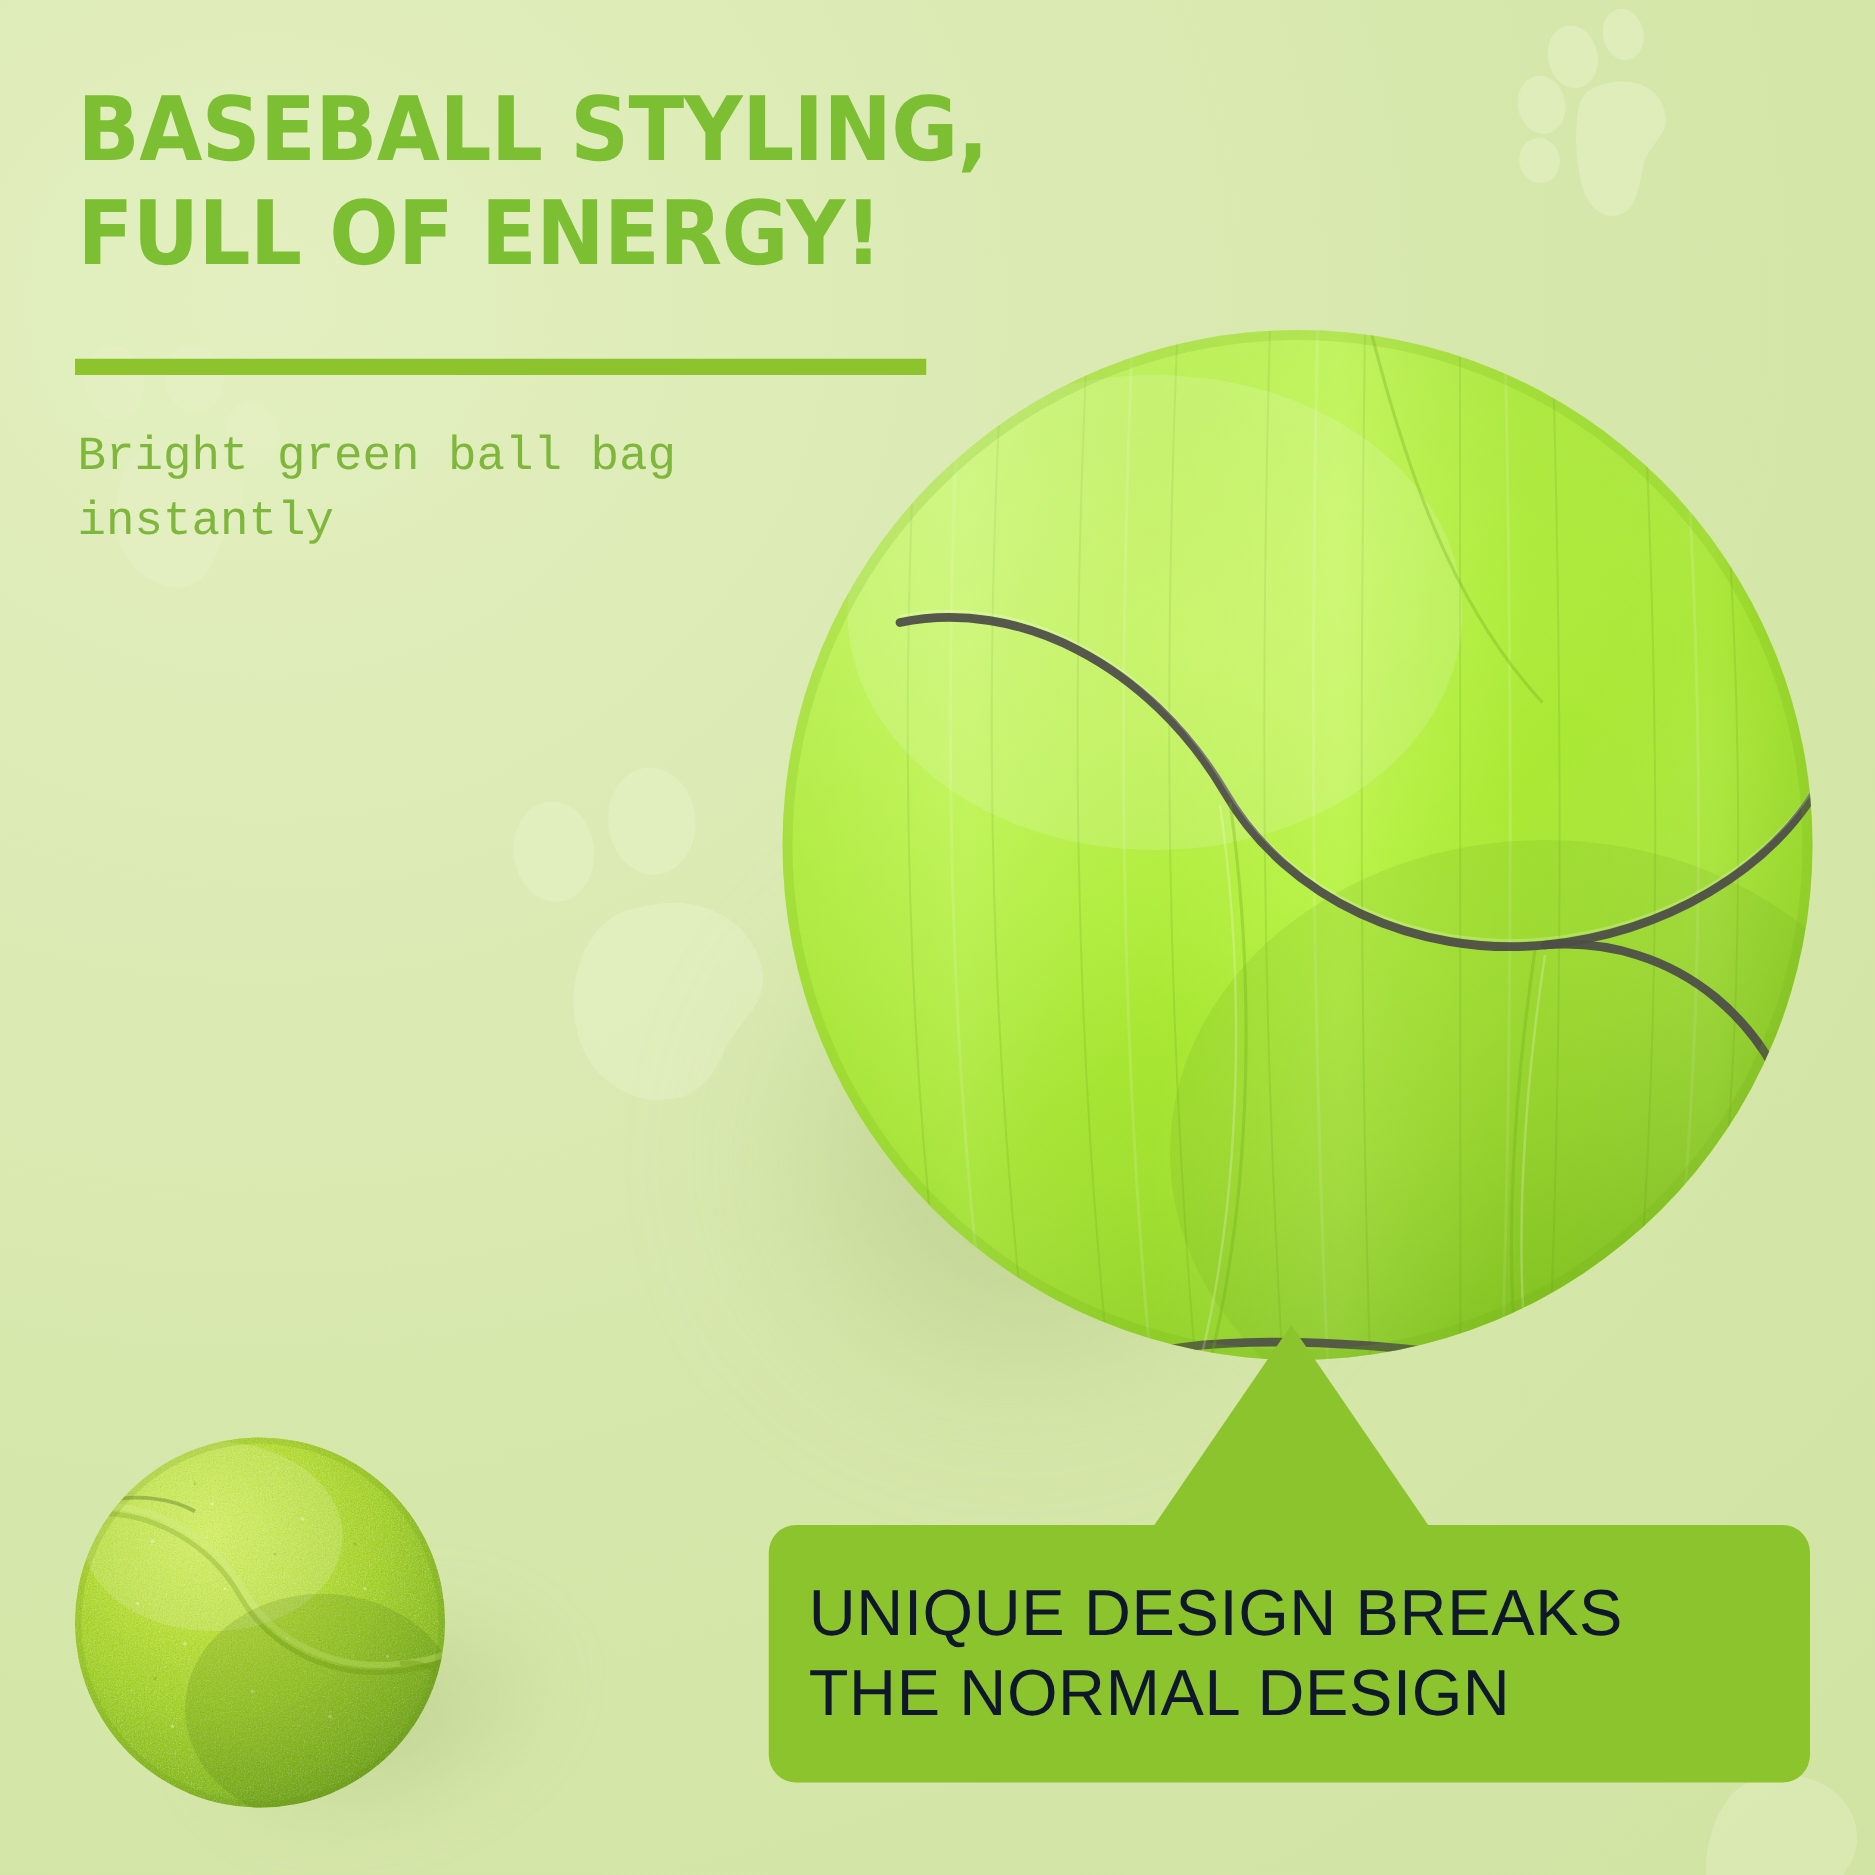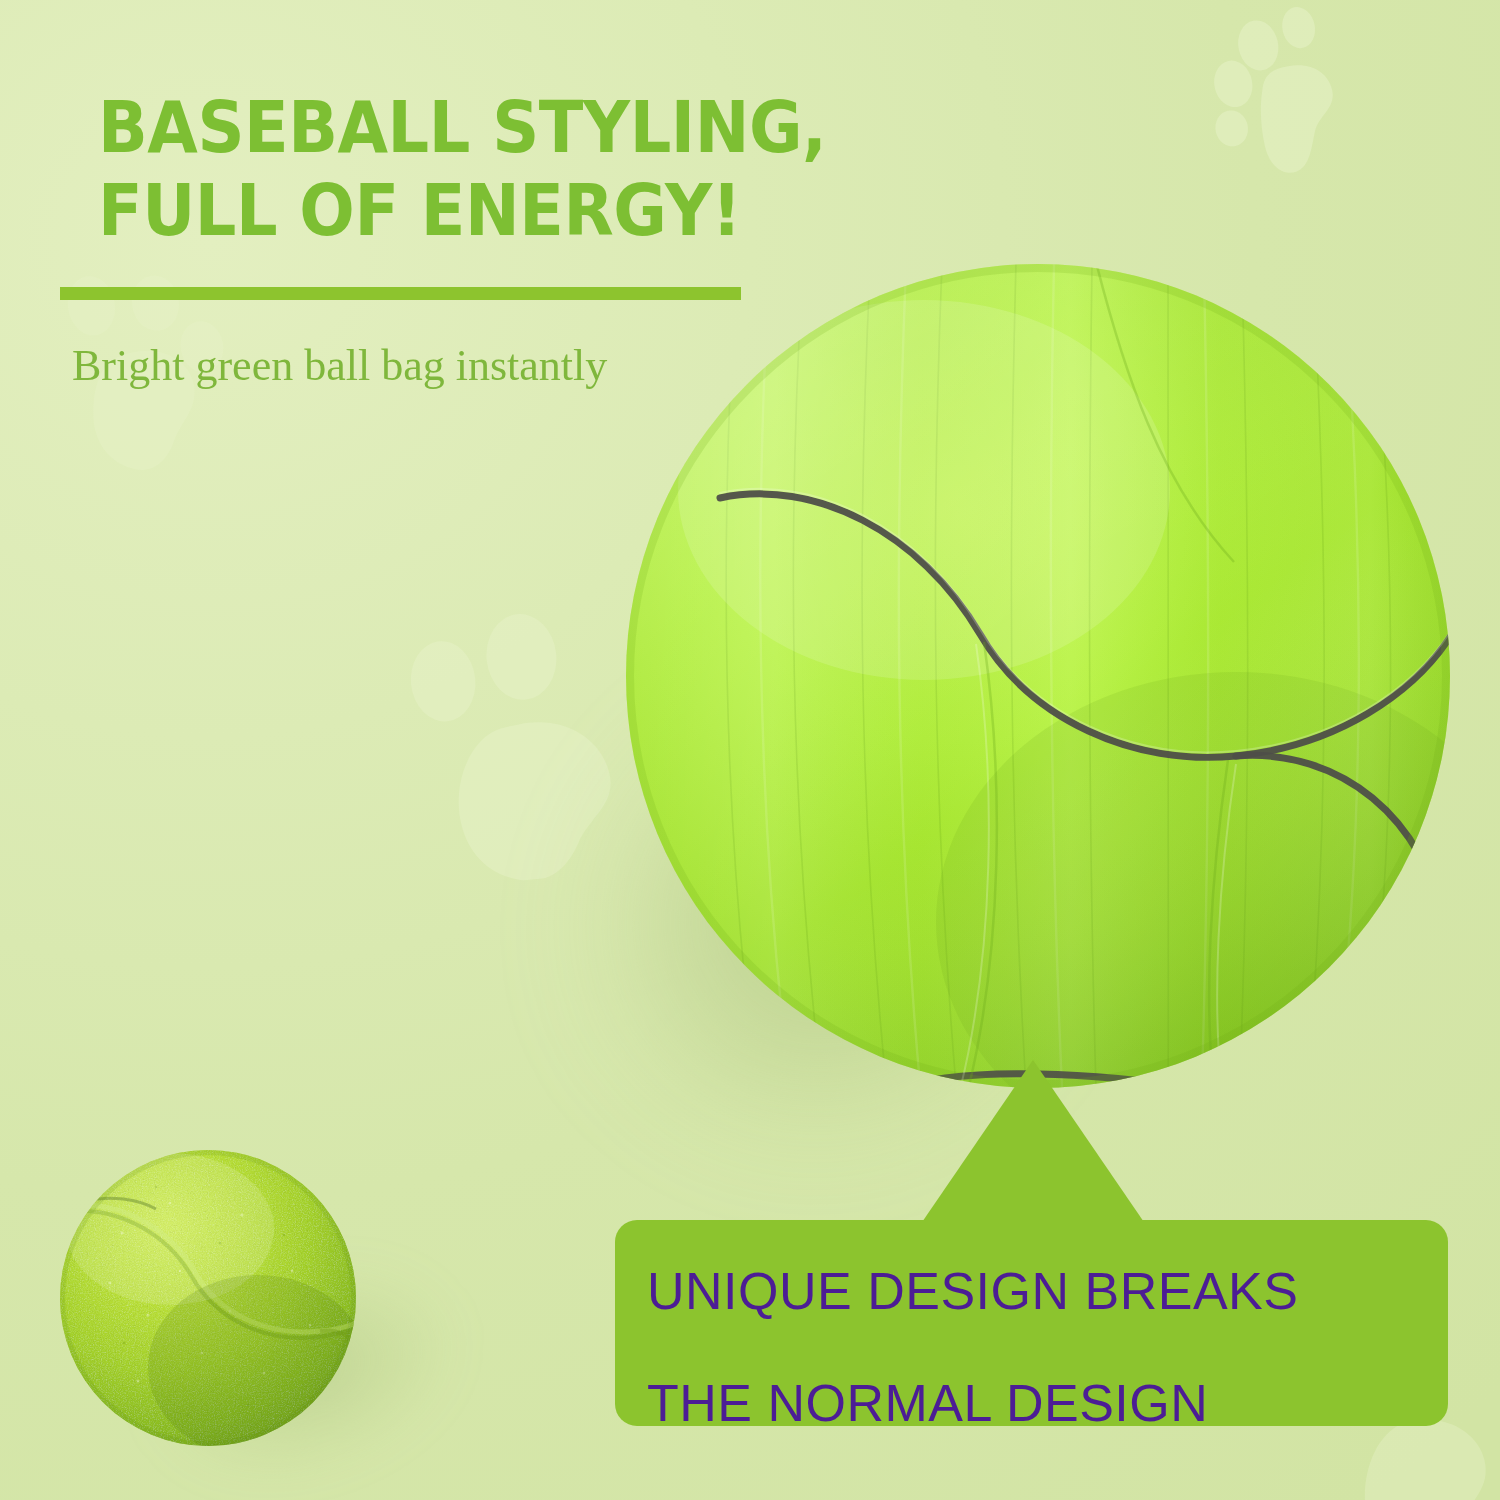--- a/index.html
+++ b/index.html
@@ -21,24 +21,23 @@
   .paw {
     position: absolute;
     pointer-events: none;
   }
   .paw svg { display: block; width: 100%; height: 100%; }
 
   
   .headline {
     position: absolute;
     left: 62px;
-    top: 86px;
+    top: 62px;
     width: 820px;
     z-index: 6;
-    margin-left: 36px;
   }
   .headline-line {
     font-family: "DejaVu Sans", sans-serif;
     font-weight: 700;
     font-size: 71px;
     line-height: 83px;
     letter-spacing: -0.5px;
     color: #7dbf33;
     white-space: nowrap;
     transform: scaleX(0.92);
@@ -48,25 +47,25 @@
     position: absolute;
     left: 60px;
     top: 287px;
     width: 681px;
     height: 13px;
     background: #8dc42e;
     z-index: 6;
   }
   .subtitle {
     position: absolute;
-    left: 72px;
+    left: 62px;
     top: 340px;
     width: 660px;
-    font-family: Liberation Serif, serif;
-    font-size: 44px;
+    font-family: Liberation Mono, monospace;
+    font-size: 38px;
     line-height: 52px;
     color: #7fb73c;
     z-index: 6;
   }
 
   
   #bigball-wrap {
     position: absolute;
     left: 624px;
     top: 262px;
@@ -128,23 +127,22 @@
     align-items: flex-start;
     justify-content: center;
     padding: 0 0 0 32px;
     box-sizing: border-box;
   }
   .callout-line {
     font-family: "Liberation Sans", sans-serif;
     font-size: 52px;
     line-height: 64px;
     letter-spacing: 0.5px;
-    color: #4c1d95;
+    color: #0f172a;
     white-space: nowrap;
-    margin-top: 48px;
   }
   #callout-pointer {
     position: absolute;
     left: 918px;
     top: 1060px;
     width: 230px;
     height: 168px;
     z-index: 7;
   }
   #callout-pointer svg { display: block; width: 100%; height: 100%; }

